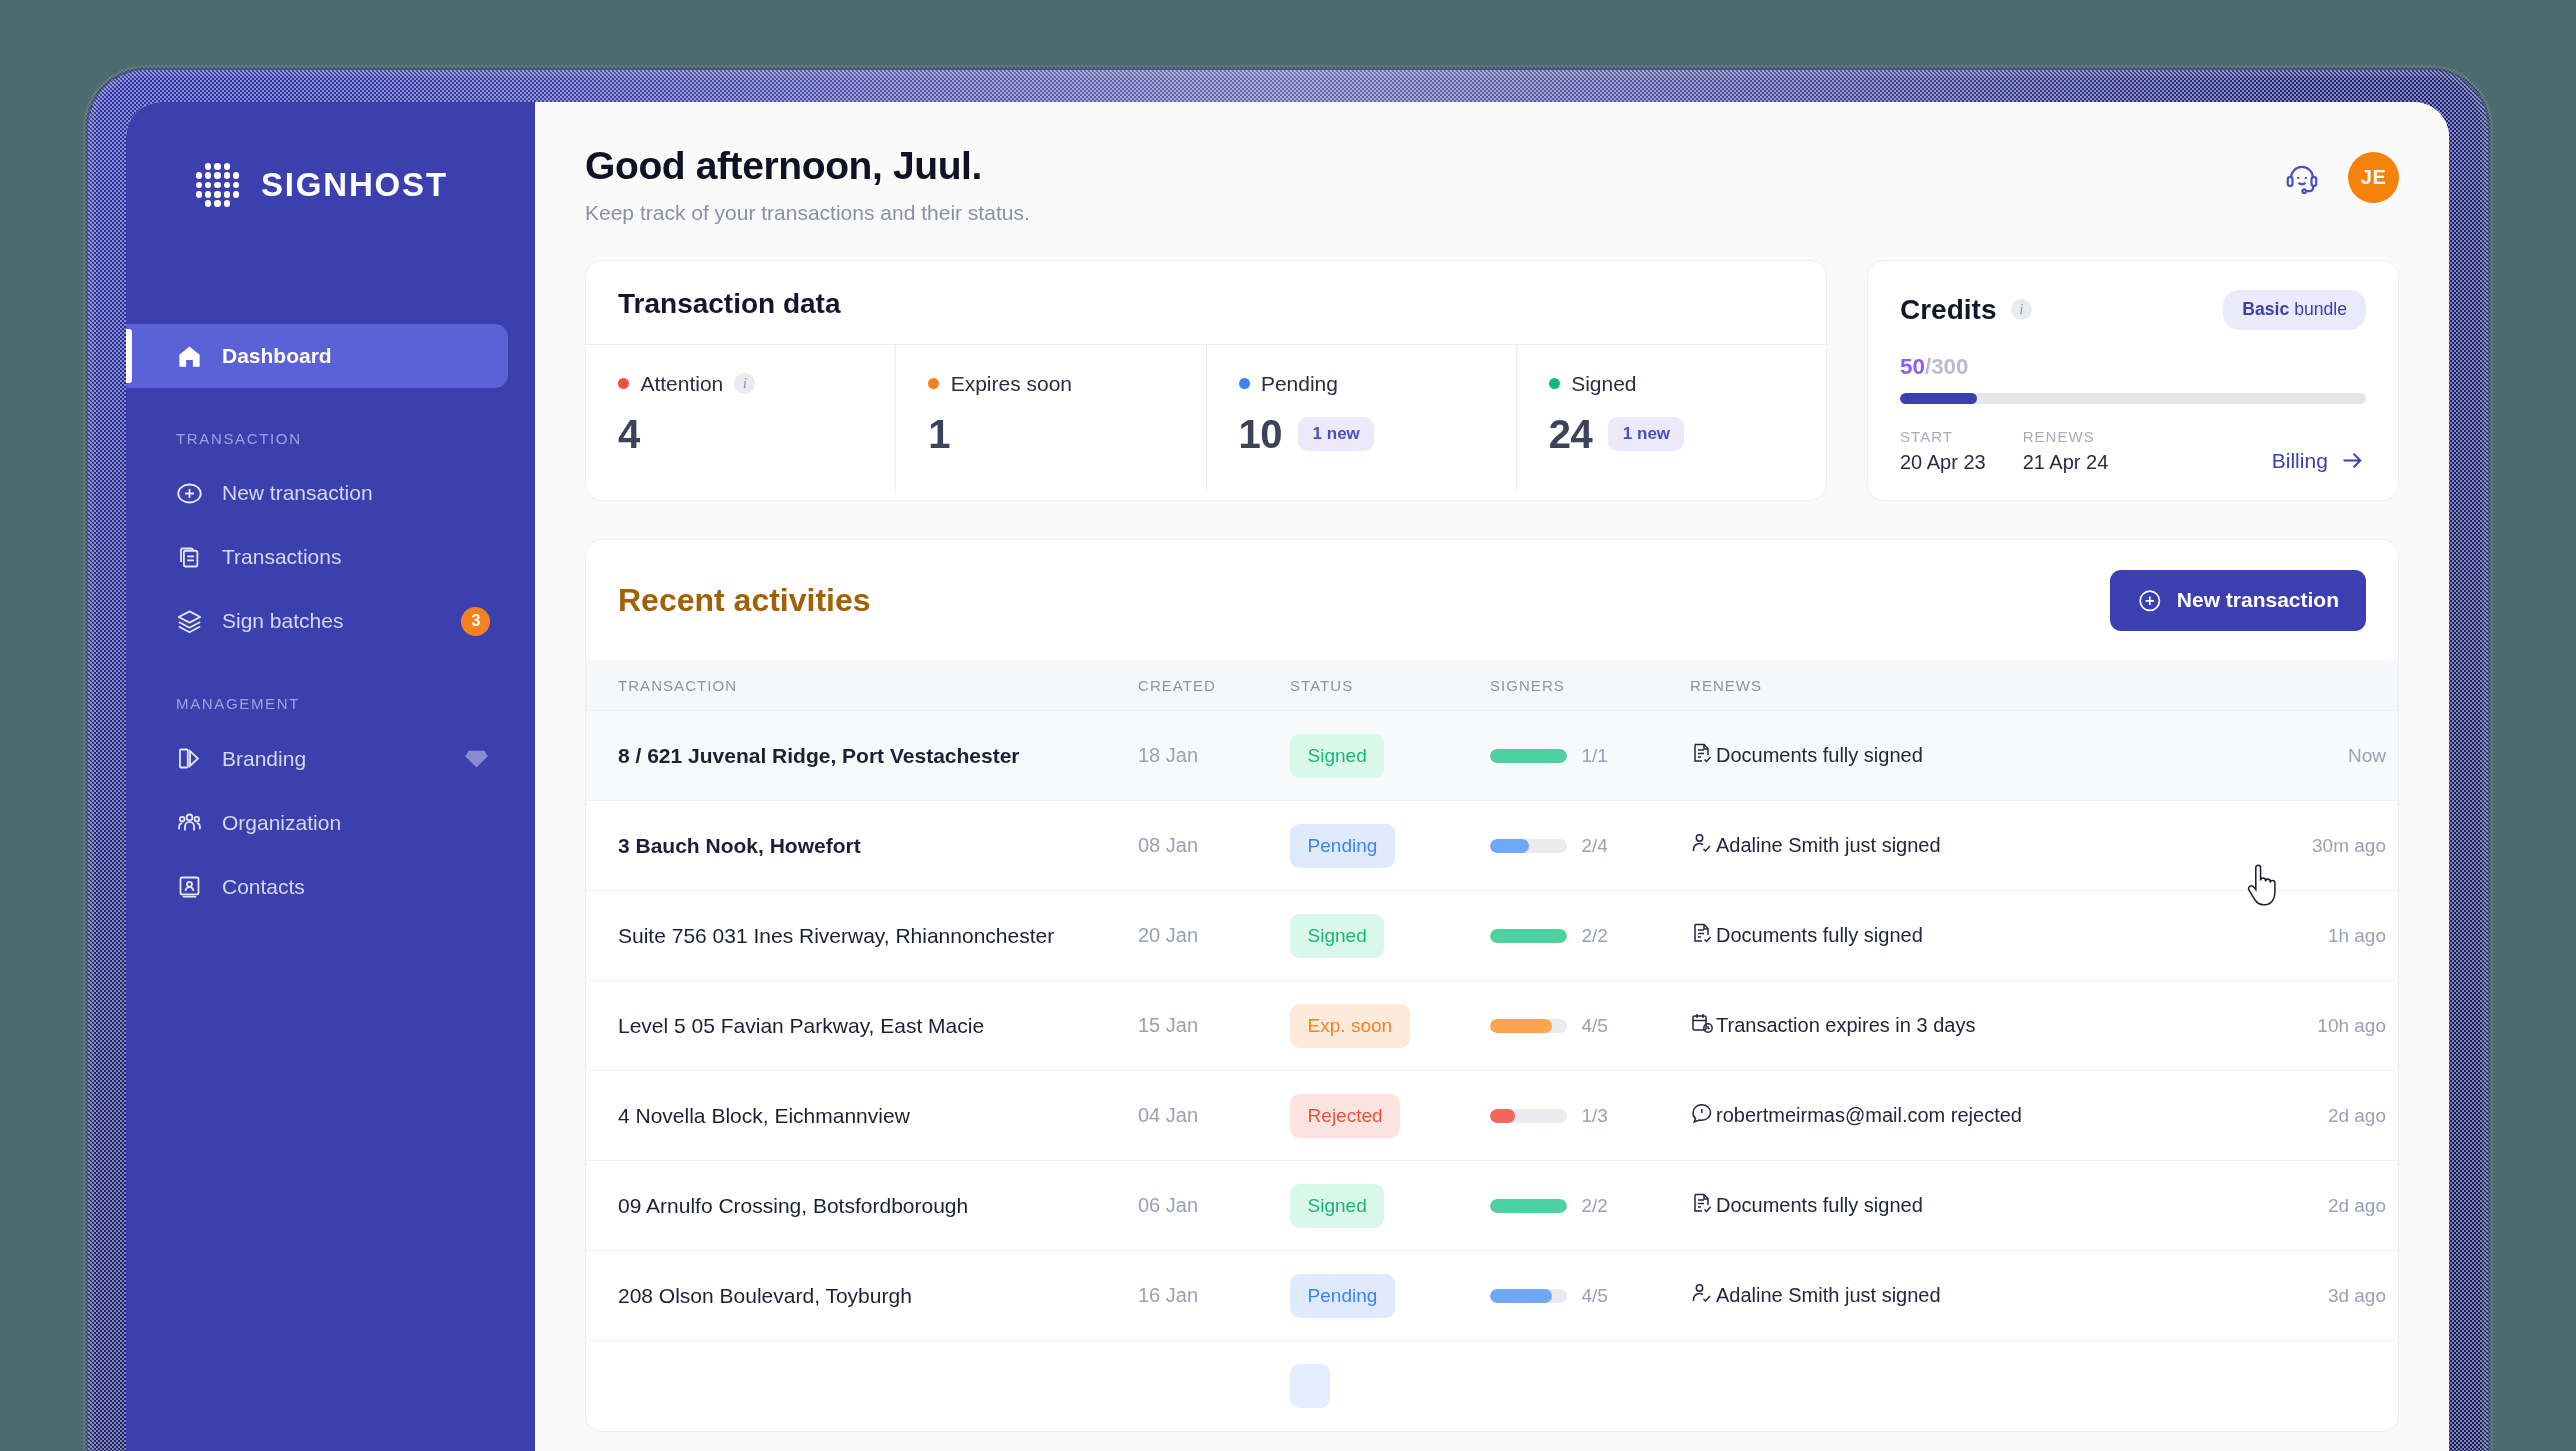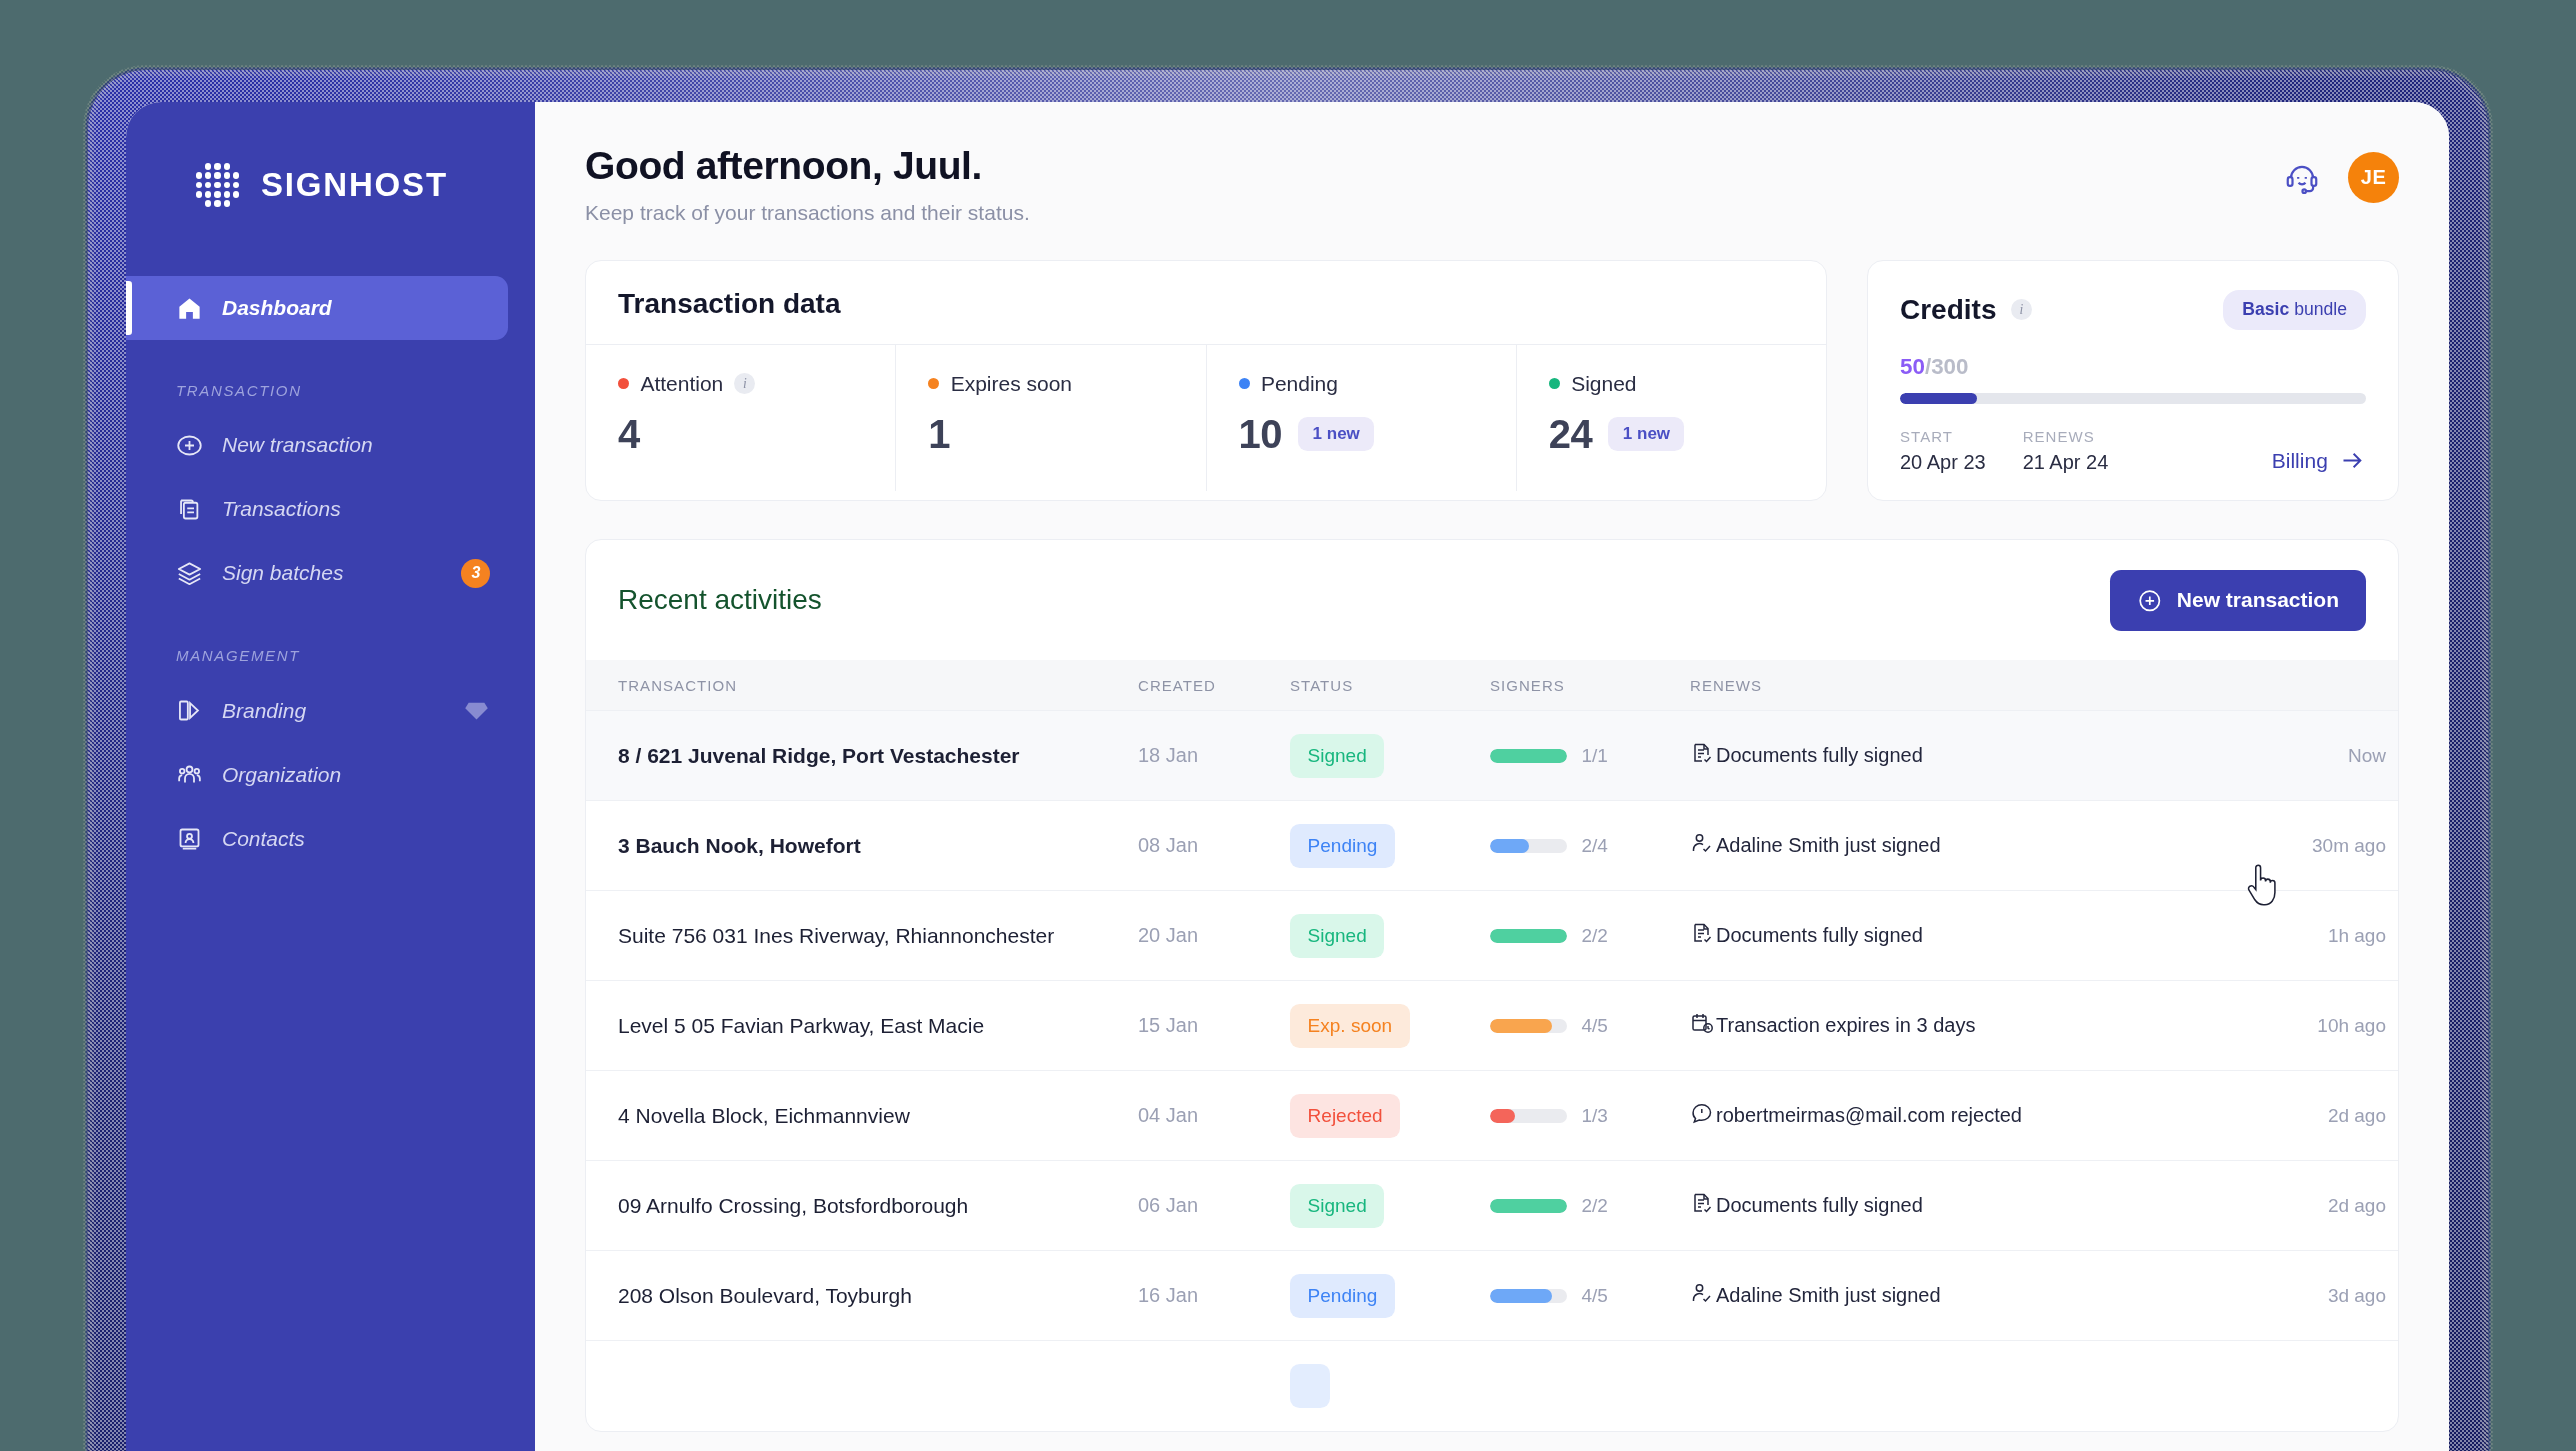--- a/index.html
+++ b/index.html
@@ -75,21 +75,21 @@
     display: grid;
     grid-template-columns: repeat(5, 1fr);
     grid-template-rows: repeat(5, 1fr);
     gap: 1.6px;
   }
   .logo-dots i { display:block; width:6.4px; height:6.4px; border-radius:50%; background:#fff; margin:auto; }
   .logo-dots i.off { background: transparent; }
   .logo-text {
     color: #fff; font-size: 33px; font-weight: 700; letter-spacing: .055em;
   }
-  .nav { margin-top: 54px; font-style: italic; }
+  .nav { margin-top: 102px; }
   .nav-item {
     display: flex; align-items: center; gap: 19px;
     height: 64px;
     margin: 0 27px 0 0;
     padding-left: 50px;
     color: #d5d7f2;
     font-size: 21px;
     border-radius: 0 12.8px 12.8px 0;
     position: relative;
   }
@@ -192,21 +192,21 @@
   .cf-lbl { font-size:15px; color:#a8acbb; letter-spacing:.07em; }
   .cf-val { font-size:20px; color:#2a2d43; margin-top:6.4px; }
   .billing { margin-left:auto; display:flex; align-items:center; gap:11.2px; color:#3b3fb0; font-size:21px; }
 
   
   .activities {
     background:#fff; border:0.8px solid #eceef3; border-radius:16px;
     margin-top: 38px; overflow:hidden;
   }
   .act-head { display:flex; align-items:center; padding: 30px 32px 29px; }
-  .act-head h2 { font-size:28px; font-weight:400; color:#14532d; }
+  .act-head h2 { font-size:32px; font-weight:700; color:#a16207; }
   .btn-primary {
     margin-left:auto; background:#3b3fb0; color:#fff; border:none;
     display:flex; align-items:center; gap:14.4px;
     font-size:21px; font-weight:600; padding: 17.6px 27px; border-radius:11.2px;
     font-family:"Liberation Sans", sans-serif;
   }
   table { width:100%; border-collapse:collapse; table-layout: fixed; }
   thead tr { background:#f6f7f9; }
   th {
     text-align:left; font-size:15px; font-weight:400; color:#8e93a6;

